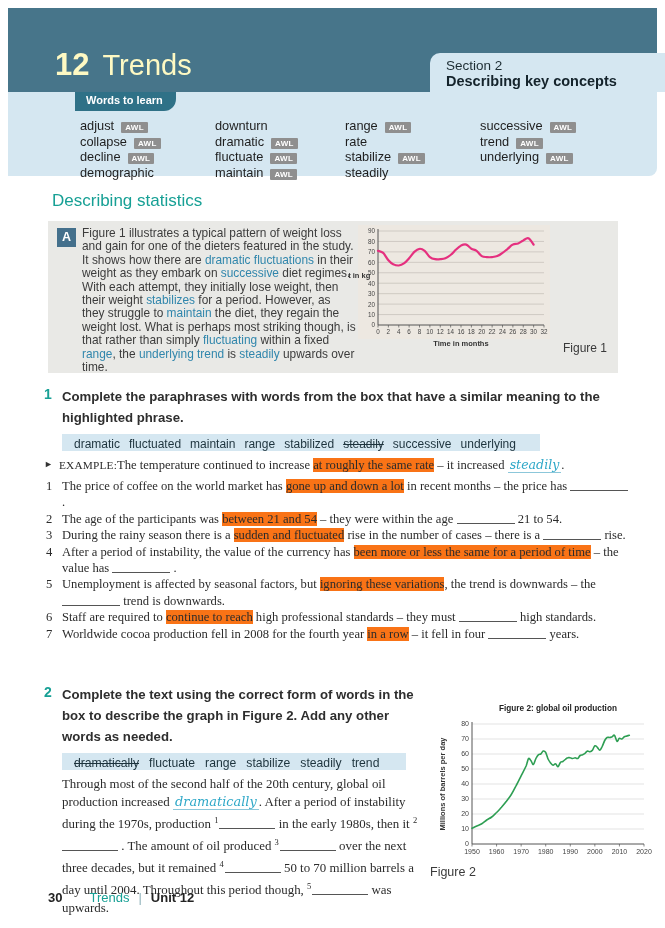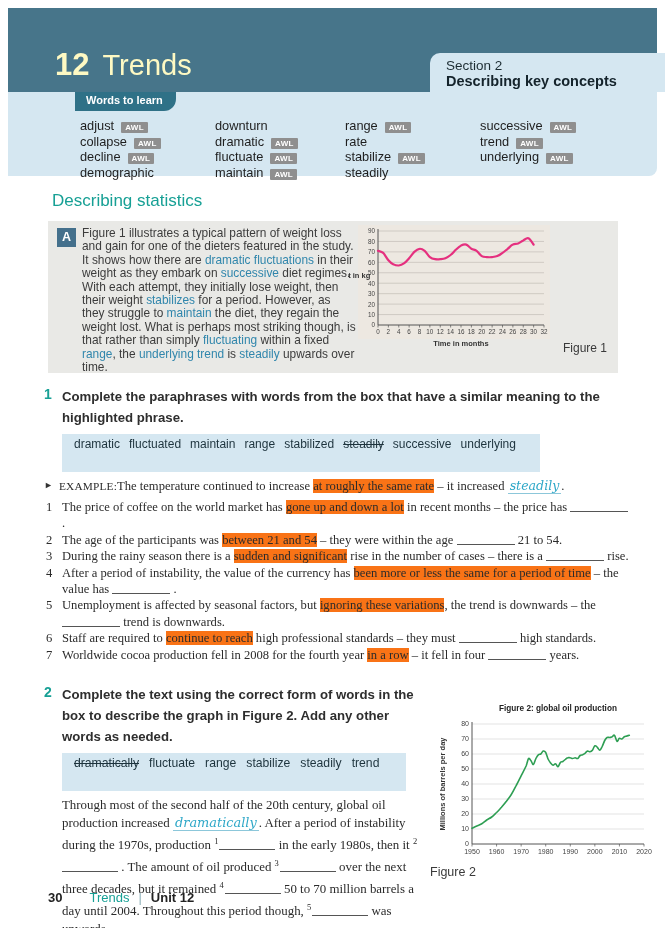--- a/index.html
+++ b/index.html
@@ -32,21 +32,21 @@
   .fig1{position:absolute;left:300px;top:4px}
   .fig1-caption{position:absolute;left:515px;top:120px;font-size:12px;color:#3a3a3a}
 
   .ex{position:absolute}
   .ex1{left:44px;top:386px;width:585px}
   .ex2{left:44px;top:684px;width:374px}
   .ex-head{display:flex}
   .ex-num{width:18px;flex:none;font-size:14px;font-weight:bold;color:#17A095}
   .ex-inst{font-size:13.2px;font-weight:bold;color:#2e2e2e;line-height:21px}
   .ex2 .ex-inst{width:352px}
-  .wordbox{margin:6px 0 0 18px;background:#D5E7F1;padding:3px 6px 10px 12px;font-size:12px;color:#1d333d;white-space:nowrap;height:38px}
+  .wordbox{margin:6px 0 0 18px;background:#D5E7F1;padding:3px 6px 10px 12px;font-size:12px;color:#1d333d;white-space:nowrap;height:17px}
   #wordbox1{width:478px}
   #wordbox2{width:344px;font-size:12.2px}
   .wb{margin-right:9px}
   #wordbox2 .wb{margin-right:10px}
   .struck{text-decoration:line-through}
   .example{margin:6px 0 0;font-family:"Liberation Serif",serif;font-size:12.6px;color:#2b2b2b;height:17px}
   .ex-arrow{font-size:9px;color:#333;margin-right:6px;vertical-align:2px}
   .ex-label{font-size:11.3px;letter-spacing:.2px;}
   .items{list-style:none;margin-top:4px}
   .item{position:relative;padding-left:18px;font-family:"Liberation Serif",serif;font-size:12.6px;line-height:16.4px;color:#2b2b2b}
@@ -226,21 +226,21 @@
       <span class="ex-num">1</span>
       <span class="ex-inst">Complete the paraphrases with words from the box that have a similar meaning to the highlighted phrase.</span>
     </div>
     <div class="wordbox" id="wordbox1"><span class="wb">dramatic</span><span class="wb">fluctuated</span><span class="wb">maintain</span><span class="wb">range</span><span class="wb">stabilized</span><span class="wb struck">steadily</span><span class="wb">successive</span><span class="wb">underlying</span></div>
     <div class="example">
       <span class="ex-arrow">►</span><span class="ex-label">EXAMPLE:</span><span id="example-segs"><span class="seg">The temperature continued to increase </span><span class="hl">at roughly the same rate</span><span class="seg"> – it increased </span><span class="hw">steadily</span><span class="seg">.</span></span>
     </div>
     <ol class="items" id="items1">
         <li class="item"><span class="item-num">1</span><span class="seg">The price of coffee on the world market has </span><span class="hl">gone up and down a lot</span><span class="seg"> in recent months – the price has </span><span class="blank"></span><span class="seg"> .</span></li>
         <li class="item"><span class="item-num">2</span><span class="seg">The age of the participants was </span><span class="hl">between 21 and 54</span><span class="seg"> – they were within the age </span><span class="blank"></span><span class="seg"> 21 to 54.</span></li>
-        <li class="item"><span class="item-num">3</span><span class="seg">During the rainy season there is a </span><span class="hl">sudden and significant</span><span class="seg"> rise in the number of cases – there is a </span><span class="blank"></span><span class="seg"> rise.</span></li>
+        <li class="item"><span class="item-num">3</span><span class="seg">During the rainy season there is a </span><span class="hl">sudden and fluctuated</span><span class="seg"> rise in the number of cases – there is a </span><span class="blank"></span><span class="seg"> rise.</span></li>
         <li class="item"><span class="item-num">4</span><span class="seg">After a period of instability, the value of the currency has </span><span class="hl">been more or less the same for a period of time</span><span class="seg"> – the value has </span><span class="blank"></span><span class="seg"> .</span></li>
         <li class="item"><span class="item-num">5</span><span class="seg">Unemployment is affected by seasonal factors, but </span><span class="hl">ignoring these variations</span><span class="seg">, the trend is downwards – the </span><span class="blank"></span><span class="seg"> trend is downwards.</span></li>
         <li class="item"><span class="item-num">6</span><span class="seg">Staff are required to </span><span class="hl">continue to reach</span><span class="seg"> high professional standards – they must </span><span class="blank"></span><span class="seg"> high standards.</span></li>
         <li class="item"><span class="item-num">7</span><span class="seg">Worldwide cocoa production fell in 2008 for the fourth year </span><span class="hl">in a row</span><span class="seg"> – it fell in four </span><span class="blank"></span><span class="seg"> years.</span></li>
       </ol>
   </section>
 
   <section class="ex ex2">
     <div class="ex-head">
       <span class="ex-num">2</span>

